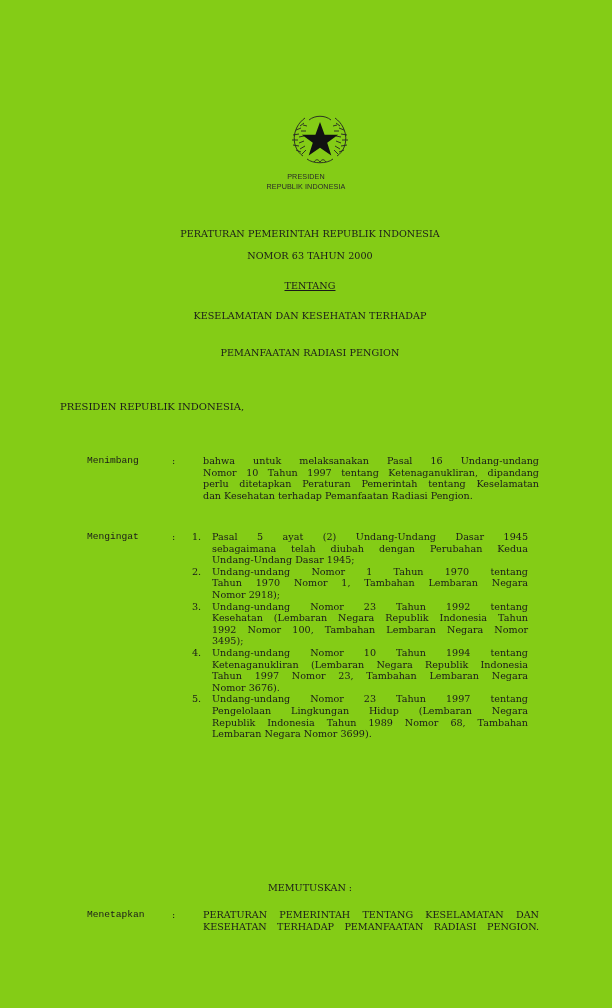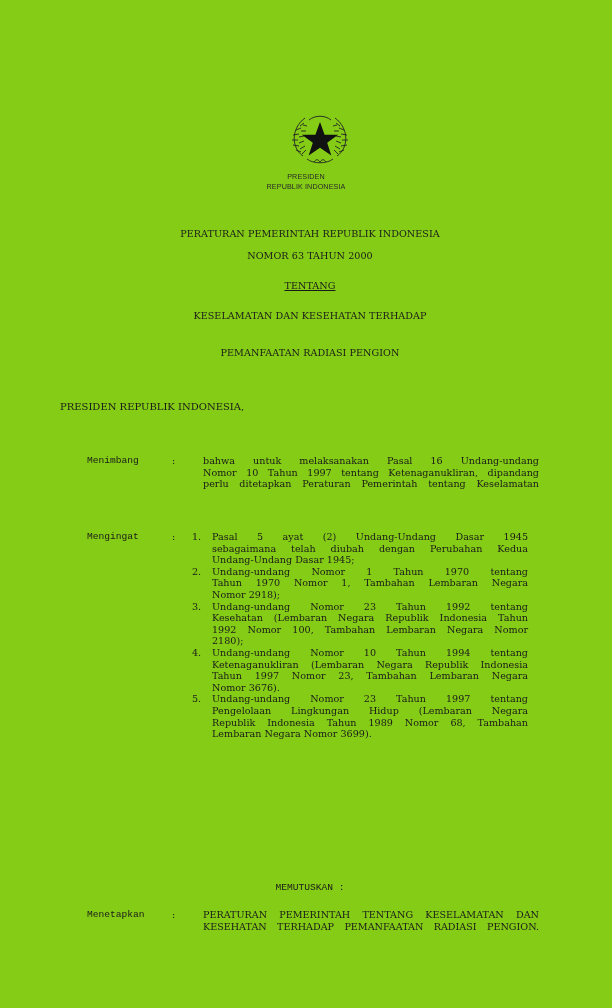--- a/index.html
+++ b/index.html
@@ -23,21 +23,21 @@
     .section { position: absolute; left: 87px; width: 441px; font-size: 9.6px; line-height: 11.6px; }
     .label { position: absolute; left: 0; top: 0; font-family: Liberation Mono, monospace; }
     .colon { position: absolute; left: 85px; top: 0; }
     .body-text { position: absolute; left: 96px; width: 336px; text-align: justify; text-align-last: left; margin-left: 20px; }
     .sec-menimbang { top: 455px; }
     .sec-mengingat { top: 531px; }
     .sec-menetapkan { top: 909px; }
     .list { position: absolute; left: 105px; width: 336px; margin: 0; padding: 0; list-style: none; }
     .list-item { position: relative; padding-left: 20px; text-align: justify; text-align-last: left; }
     .num { position: absolute; left: 0; top: 0; }
-    .memutuskan { position: absolute; left: 60px; width: 500px; text-align: center; top: 882px; font-size: 9.6px; font-family: Liberation Mono, monospace; }
+    .memutuskan { position: absolute; left: 60px; width: 500px; text-align: center; top: 882px; font-size: 9.6px; }
     .jl { text-align: justify; text-align-last: justify; display: block; }
     .nl { display: block; }
   </style>
 </head>
 <body>
 
 <div class="page">
 
   <svg class="emblem" viewBox="0 0 78 56">
     <g fill="none" stroke="#222" stroke-width="0.9">
@@ -64,20 +64,21 @@
 
   <div class="president">PRESIDEN REPUBLIK INDONESIA,</div>
 
   <div class="section sec-menimbang">
     <span class="label">Menimbang</span>
     <span class="colon">:</span>
     <div class="body-text">
       <span class="jl">bahwa untuk melaksanakan Pasal 16 Undang-undang</span>
       <span class="jl">Nomor 10 Tahun 1997 tentang Ketenaganukliran, dipandang</span>
       <span class="jl">perlu ditetapkan Peraturan Pemerintah tentang Keselamatan</span>
+      <span class="nl">dan Kesehatan terhadap Pemanfaatan Radiasi Pengion.</span>
     </div>
   </div>
 
   <div class="section sec-mengingat">
     <span class="label">Mengingat</span>
     <span class="colon">:</span>
     <ol class="list">
       <li class="list-item">
         <span class="num">1.</span>
         <span class="jl">Pasal 5 ayat (2) Undang-Undang Dasar 1945</span>
@@ -88,21 +89,21 @@
         <span class="num">2.</span>
         <span class="jl">Undang-undang Nomor 1 Tahun 1970 tentang</span>
         <span class="jl">Tahun 1970 Nomor 1, Tambahan Lembaran Negara</span>
         <span class="nl">Nomor 2918);</span>
       </li>
       <li class="list-item">
         <span class="num">3.</span>
         <span class="jl">Undang-undang Nomor 23 Tahun 1992 tentang</span>
         <span class="jl">Kesehatan (Lembaran Negara Republik Indonesia Tahun</span>
         <span class="jl">1992 Nomor 100, Tambahan Lembaran Negara Nomor</span>
-        <span class="nl">2180);</span>
+        <span class="nl">3495);</span>
       </li>
       <li class="list-item">
         <span class="num">4.</span>
         <span class="jl">Undang-undang Nomor 10 Tahun 1994 tentang</span>
         <span class="jl">Ketenaganukliran (Lembaran Negara Republik Indonesia</span>
         <span class="jl">Tahun 1997 Nomor 23, Tambahan Lembaran Negara</span>
         <span class="nl">Nomor 3676).</span>
       </li>
       <li class="list-item">
         <span class="num">5.</span>

